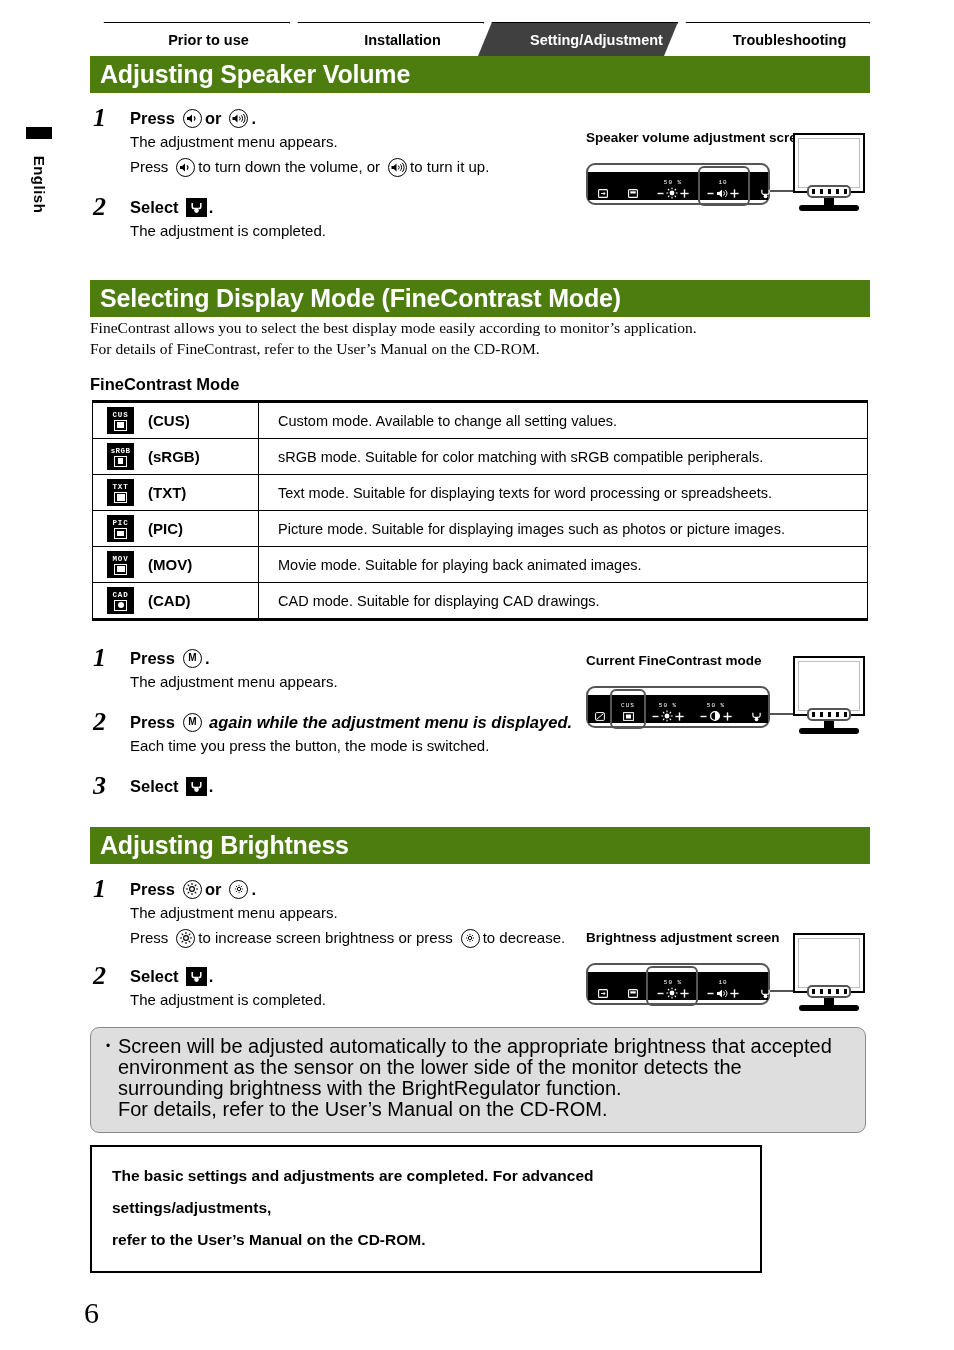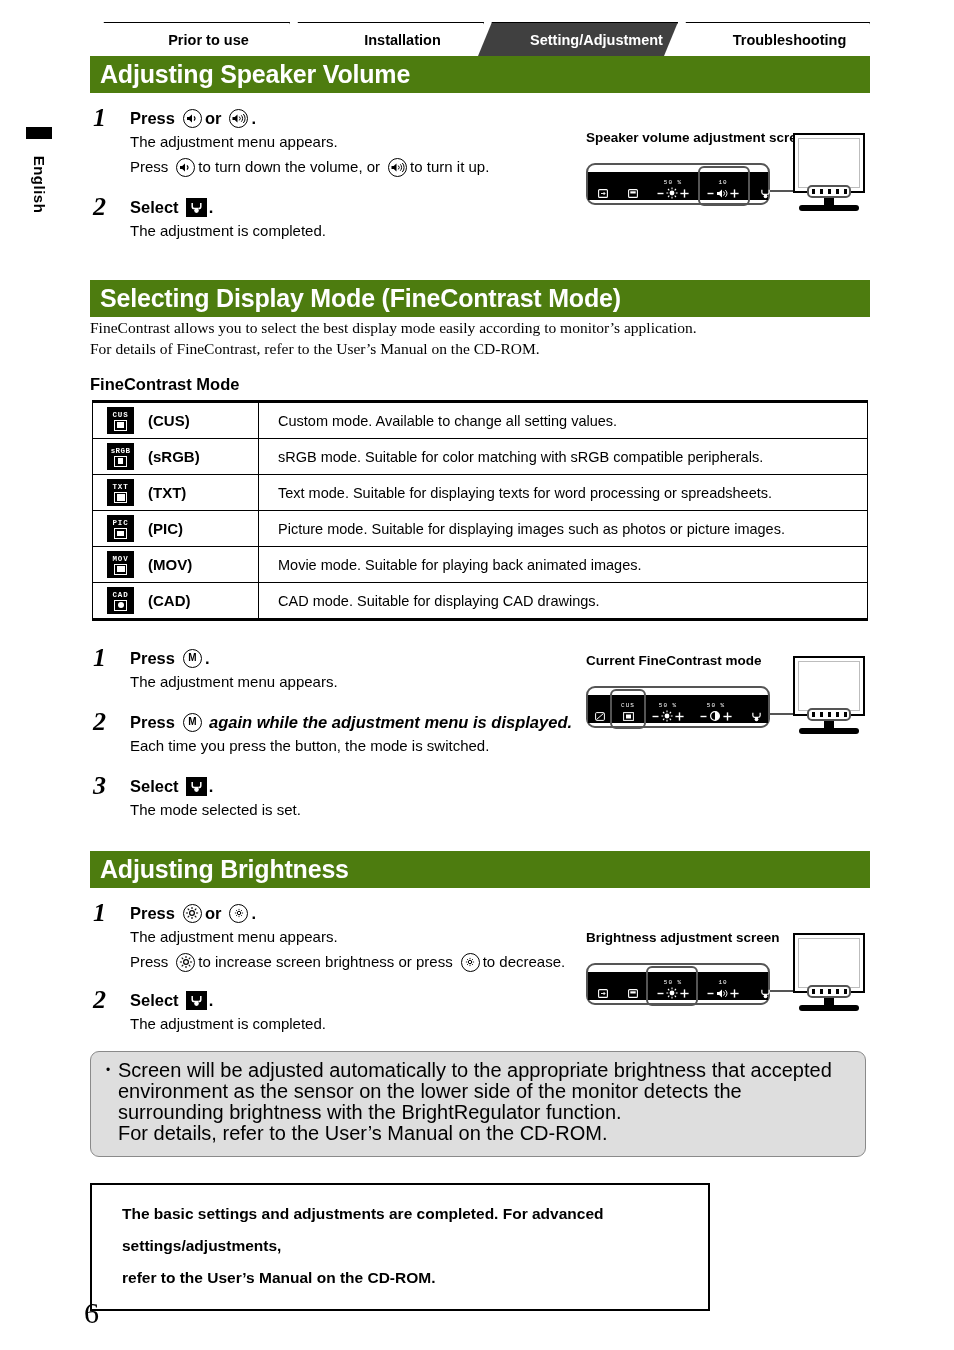--- a/index.html
+++ b/index.html
@@ -205,22 +205,22 @@
   .note .item{
     font-size:20px; line-height:21px; position:relative; padding-left:13px;
   }
   .note .item:before{
     content:"\2022"; position:absolute; left:1px; top:0; font-size:12px;
   }
   .note .item .ln2{ display:block; }
 
   
   .finalbox{
-    margin-top:26px; width:620px; box-sizing:border-box;
-    border:2.6px solid #000; padding:13px 14px 15px 30px;
+    margin-top:12px; width:672px; box-sizing:border-box;
+    border:2.6px solid #000; padding:13px 14px 15px 20px;
   }
   .finalbox p{
     margin:0; font-weight:bold; font-size:15.5px; line-height:32px;
   }
 
   
   .pageno{
     position:absolute; left:84px; top:1296px;
     font-size:30px; font-family:"Liberation Serif", serif;
   }
@@ -525,21 +525,20 @@
       <span class="w">Select</span>
       <span class="enter-ico">
         <svg width="13" height="13" viewBox="0 0 13 13">
             <path d="M2.2 2v3.4a2.2 2.2 0 0 0 2.2 2.2h4.2" stroke="#fff" stroke-width="1.5" fill="none"></path>
             <path d="M10.8 2v3.4a2.2 2.2 0 0 1-2.2 2.2" stroke="#fff" stroke-width="1.5" fill="none"></path>
             <circle cx="6.5" cy="9.6" r="2.3" fill="#fff"></circle>
           </svg>
       </span>
       <span>.</span>
     </div>
-    <div class="sub-line">The mode selected is set.</div>
   </div>
 
   <div class="illus" style="left:496px; top:653px;">
     <div class="cap">Current FineContrast mode</div>
     <div class="osd-wrap">
       <div class="osd-box">
         <div class="osd-bar">
           <div class="osd-cell" style="width:24px;">
             <div class="osd-val">&nbsp;</div>
             <div class="osd-glyphs">

